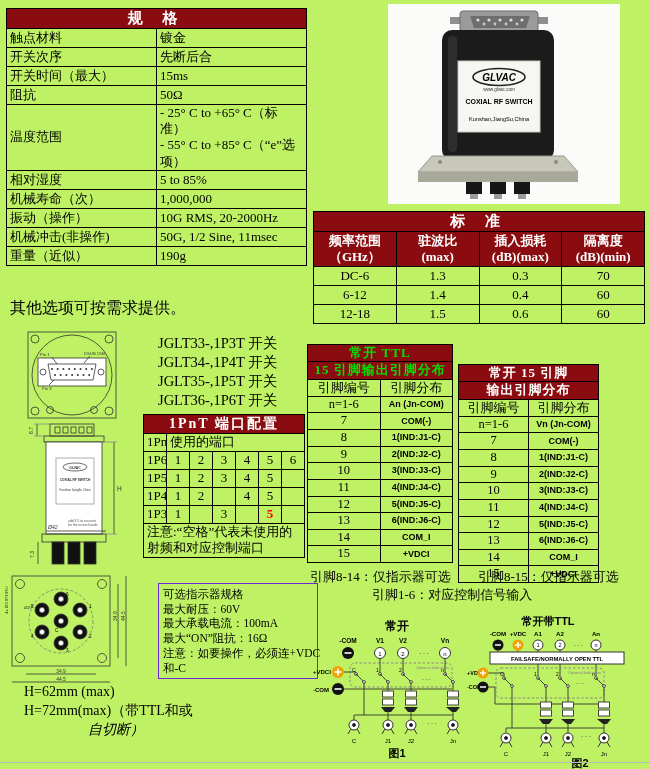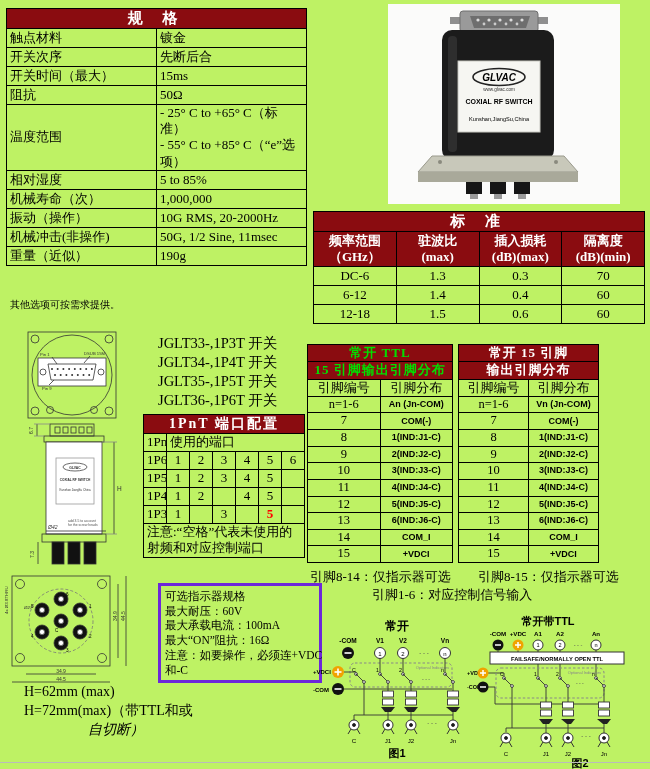--- a/index.html
+++ b/index.html
@@ -30,21 +30,21 @@
   .std td.stdh{height:34px;font-weight:bold;}
   .note-sm{font-size:12px;white-space:normal;line-height:1.3;margin-left:21px;}
   .port{width:162px;}
   .port td{height:17px;font-size:13px;}
   .port td.pm{width:36px;text-align:center;}
   .port td.pc{width:17px;text-align:center;}
   .pint td{height:13px;text-align:center;}
   .pint td.pnum{width:58px;font-size:12.5px;height:13px;}
   .pint td.passn{font-family:"Liberation Sans","DejaVu Sans",sans-serif;font-size:9px;font-weight:bold;}
   .pint td.ph{text-align:center;font-size:13px;height:16px;}
-  #ind-box{border:3px solid #6d28d9;width:150px;padding:3px 4px;font-size:11.5px;line-height:1.28;white-space:nowrap;}
+  #ind-box{border:1px solid #6d28d9;width:150px;padding:3px 4px;font-size:11.5px;line-height:1.28;white-space:nowrap;}
   #models div{font-size:14.5px;line-height:1.32;}
   .hnotes{font-size:14px;line-height:1.35;}
   .hnotes .ind3{padding-left:64px;font-style:italic;}
   .pnote{font-size:13px;white-space:nowrap;}
   svg text{font-family:"Liberation Sans","DejaVu Sans",sans-serif;}
   .botline{position:absolute;left:0;top:762px;width:650px;border-top:1.5px solid #bbb;}
 </style>
 </head>
 <body>
 
@@ -94,21 +94,21 @@
           <td class="lab">机械冲击(非操作)</td>
           <td class="pre">50G, 1/2 Sine, 11msec</td>
         </tr>
         <tr>
           <td class="lab">重量（近似）</td>
           <td class="pre">190g</td>
         </tr>
       </tbody>
   </table>
 
-  <div class="abs" style="left:10px;top:298px;font-size:10px">其他选项可按需求提供。</div>
+  <div class="abs" style="left:10px;top:298px;font-size:16px">其他选项可按需求提供。</div>
 
   <table class="std abs" style="left:313px;top:211px">
     <tbody>
         <tr>
       <td colspan="4" class="mh title">标  准</td>
     </tr>
     <tr id="std-head">
           <td class="mh pre ctr stdh">频率范围（GHz）</td>
           <td class="mh pre ctr stdh">驻波比
 (max)</td>
@@ -297,21 +297,21 @@
           <td class="ctr serif pnum">14</td>
           <td class="passn">COM_I</td>
         </tr>
         <tr>
           <td class="ctr serif pnum">15</td>
           <td class="passn">+VDCI</td>
         </tr>
       </tbody>
   </table>
 
-  <table class="pint abs" style="left:458px;top:344px;width:141px">
+  <table class="pint abs" style="left:458px;top:364px;width:141px">
     <tbody>
         <tr>
       <td colspan="2" class="mh title2">常开 15 引脚</td>
     </tr>
     <tr>
       <td colspan="2" class="mh title2">输出引脚分布</td>
     </tr>
     <tr>
       <td class="ph pnum">引脚编号</td>
       <td class="ph">引脚分布</td>

